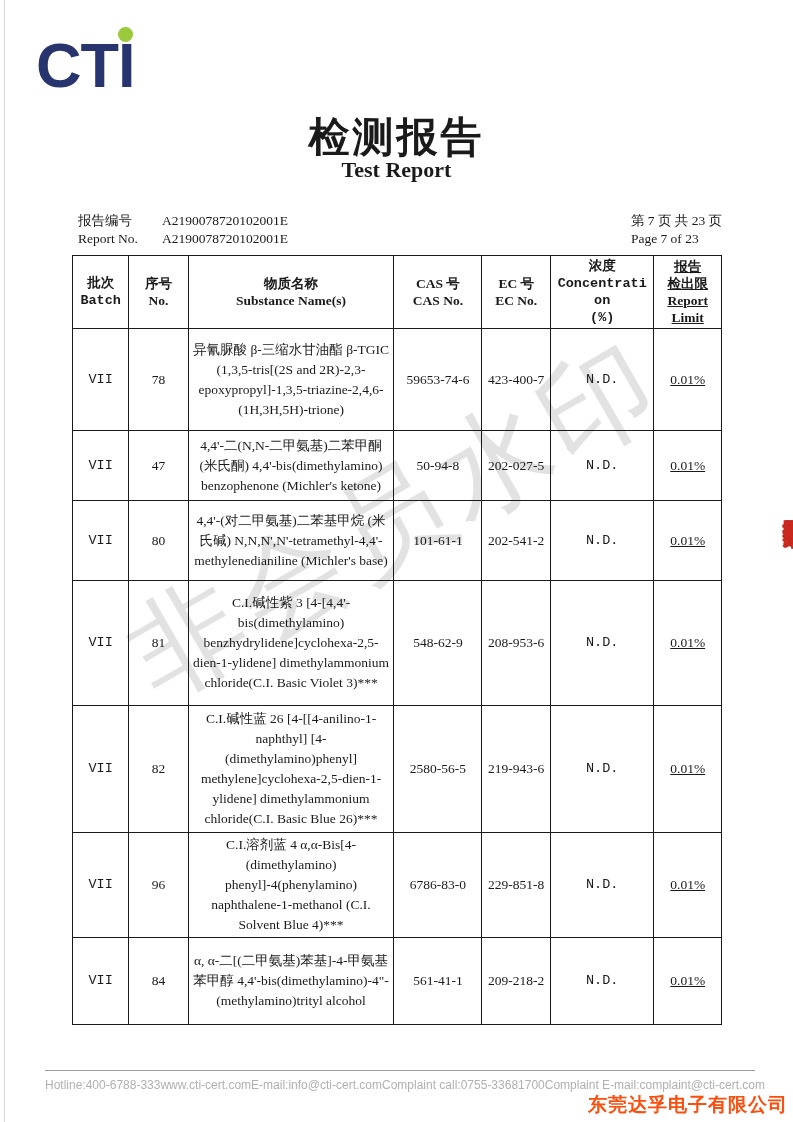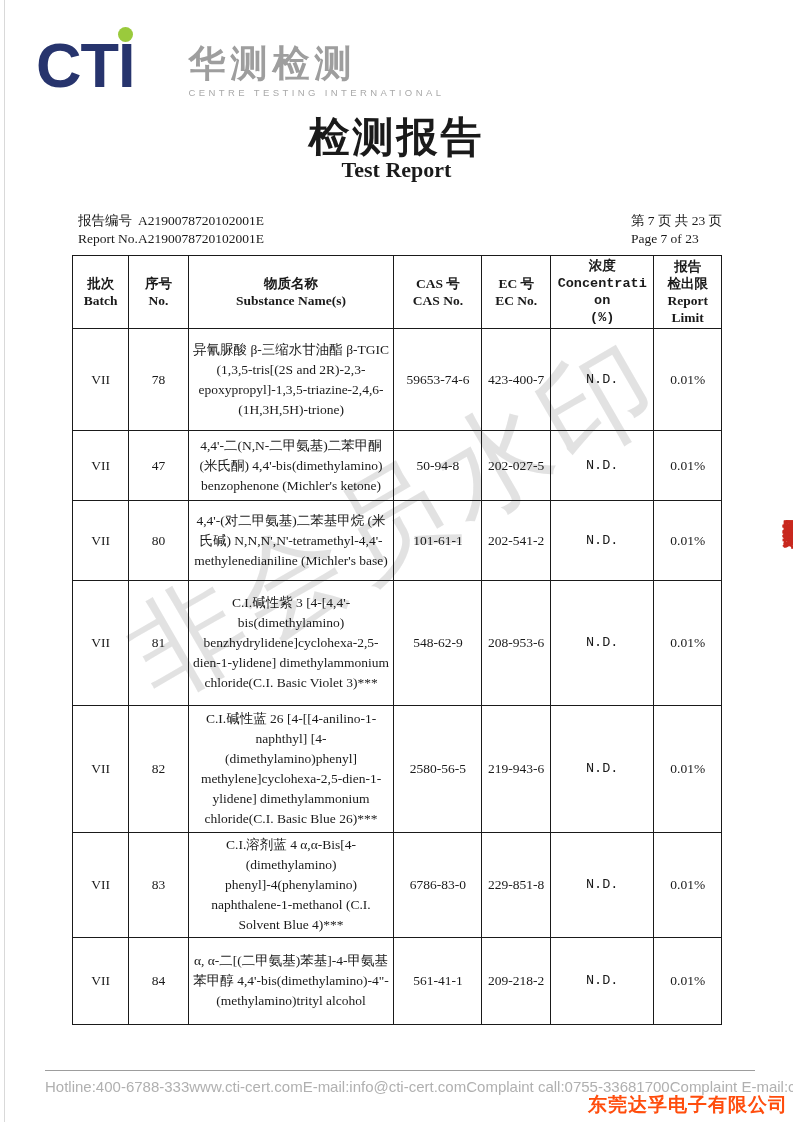--- a/index.html
+++ b/index.html
@@ -10,21 +10,21 @@
     overflow:hidden;
     font-family:"Liberation Serif","DejaVu Serif",serif;
     color:#1a1a1a;
   }
   .page-edge-line {
     position:absolute; left:4px; top:0; width:1px; height:1122px;
     background:#d9d9d9; z-index:0;
   }
 
   
-  .logo { position:absolute; left:36px; top:36px; display:flex; align-items:flex-start; z-index:2;gap:44px; }
+  .logo { position:absolute; left:36px; top:36px; display:flex; align-items:flex-start; z-index:2; }
   .logo-cti {
     position:relative;
     font-family:"Liberation Sans","DejaVu Sans",sans-serif;
     font-weight:bold; font-size:63px; line-height:58px;
     letter-spacing:-1px; color:#27346d;
   }
   .logo-dot {
     position:absolute; top:-9px; right:1px;
     width:15px; height:15px; border-radius:50%;
     background:#9aca3c;
@@ -48,60 +48,60 @@
     letter-spacing:3px; z-index:2;
   }
   .title-en {
     position:absolute; top:157px; left:0; width:100%;
     text-align:center; font-size:22px; font-weight:bold; z-index:2;
   }
 
   
   .meta { position:absolute; top:212px; left:78px; right:71px; z-index:2;
           display:flex; justify-content:space-between; font-size:13.5px; line-height:18px; }
-  .meta-left { display:grid; grid-template-columns:auto auto; }
+  .meta-left { display:grid; grid-template-columns:auto auto; column-gap:24px; }
   .meta-right { text-align:left; }
 
   
   .report-table {
     position:absolute; left:72px; top:255px; width:650px;
     border-collapse:collapse; table-layout:fixed;
     z-index:2; background:transparent;
   }
   .report-table th, .report-table td {
     border:1.5px solid #1a1a1a;
     text-align:center; vertical-align:middle;
     font-size:13.5px; line-height:20px;
     padding:2px 3px;
     background:transparent;
     word-wrap:break-word;
   }
   .report-table th { font-weight:bold; height:63px; line-height:17px; }
-  .col0 { width:55px; } .col1 { width:58px; } .col2 { width:201px; }
-  .col3 { width:86px; } .col4 { width:67px; } .col5 { width:101px;font-family:Liberation Mono, monospace; } .col6 { width:66px; }
+  .col0 { width:55px;font-family:Liberation Mono, monospace; } .col1 { width:58px; } .col2 { width:201px; }
+  .col3 { width:86px; } .col4 { width:67px; } .col5 { width:101px;font-family:Liberation Mono, monospace; } .col6 { width:66px;text-decoration:underline; }
 
   
   .watermark {
     position:absolute; left:395px; top:520px;
     transform:translate(-50%,-50%) rotate(-30deg);
     font-size:112px; letter-spacing:6px; white-space:nowrap;
     color:#c7c7c7; opacity:0.5; z-index:1;
     font-family:"Liberation Sans","DejaVu Sans",sans-serif;
   }
 
   
   .footer-rule {
     position:absolute; left:45px; top:1070px; width:710px; height:1px;
     background:#9d9d9d; z-index:2;
   }
   .footer-items {
     position:absolute; left:45px; top:1078px; width:710px;
     display:flex; justify-content:space-between;
     font-family:"Liberation Sans","DejaVu Sans",sans-serif;
-    font-size:15px; color:#b0b0b0; z-index:2; white-space:nowrap;
+    font-size:12px; color:#b0b0b0; z-index:2; white-space:nowrap;
   }
   .company-stamp {
     position:absolute; right:5px; bottom:4px;
     font-family:"Liberation Sans","DejaVu Sans",sans-serif;
     font-size:19px; font-weight:bold; color:#ff4d0d;
     letter-spacing:1px; z-index:3; white-space:nowrap;
   }
   .company-stamp-vertical {
     position:absolute; left:779px; top:500px;
     writing-mode:vertical-rl;
@@ -114,24 +114,20 @@
 <body>
 
 <div class="page-edge-line"></div>
 
 <div class="watermark">非会员水印</div>
 
 <div class="logo">
   <div class="logo-cti">
     <span>CTI</span>
     <span class="logo-dot"></span>
-  </div>
-  <div class="logo-right">
-    <div class="logo-cn">华测检测</div>
-    <div class="logo-sub">CENTRE TESTING INTERNATIONAL</div>
   </div>
 </div>
 
 <div class="title-zh">检测报告</div>
 <div class="title-en">Test Report</div>
 
 <div class="meta">
   <div class="meta-left">
     <span>报告编号</span>
     <span>A2190078720102001E</span>
@@ -221,21 +217,21 @@
         <td class="col0">VII</td>
         <td class="col1">82</td>
         <td class="col2">C.I.碱性蓝 26 [4-[[4-anilino-1-naphthyl] [4-(dimethylamino)phenyl] methylene]cyclohexa-2,5-dien-1-ylidene] dimethylammonium chloride(C.I. Basic Blue 26)***</td>
         <td class="col3">2580-56-5</td>
         <td class="col4">219-943-6</td>
         <td class="col5">N.D.</td>
         <td class="col6">0.01%</td>
       </tr>
       <tr style="height: 103px;">
         <td class="col0">VII</td>
-        <td class="col1">83</td>
+        <td class="col1">96</td>
         <td class="col2">C.I.溶剂蓝 4 α,α-Bis[4-(dimethylamino) phenyl]-4(phenylamino) naphthalene-1-methanol (C.I. Solvent Blue 4)***</td>
         <td class="col3">6786-83-0</td>
         <td class="col4">229-851-8</td>
         <td class="col5">N.D.</td>
         <td class="col6">0.01%</td>
       </tr>
       <tr style="height: 87px;">
         <td class="col0">VII</td>
         <td class="col1">84</td>
         <td class="col2">α, α-二[(二甲氨基)苯基]-4-甲氨基苯甲醇 4,4'-bis(dimethylamino)-4"-(methylamino)trityl alcohol</td>

